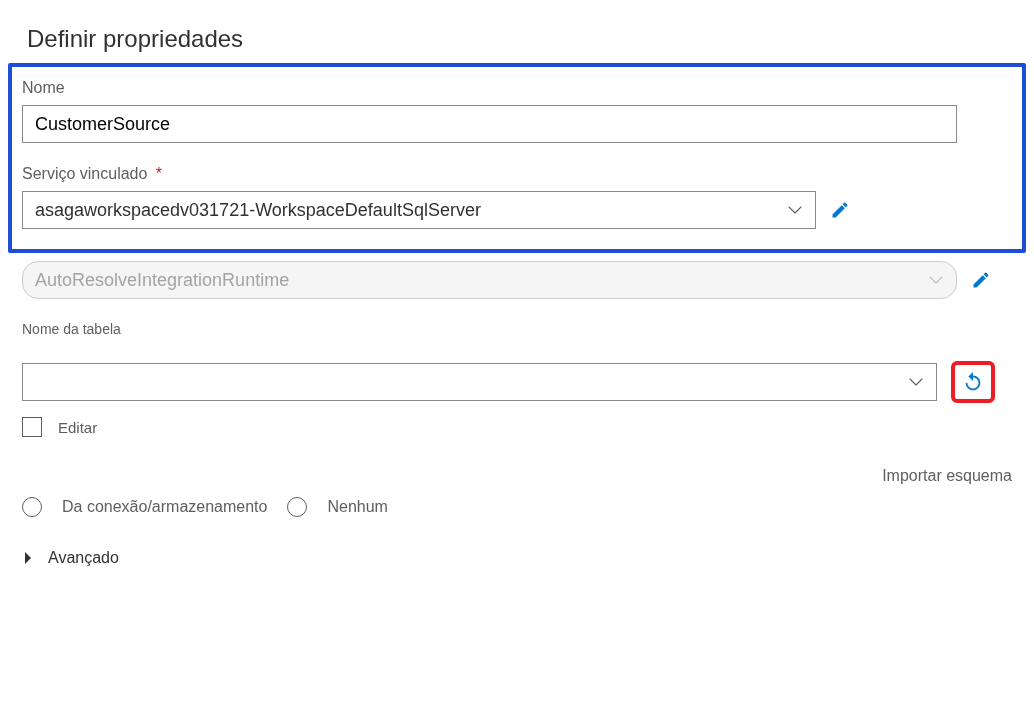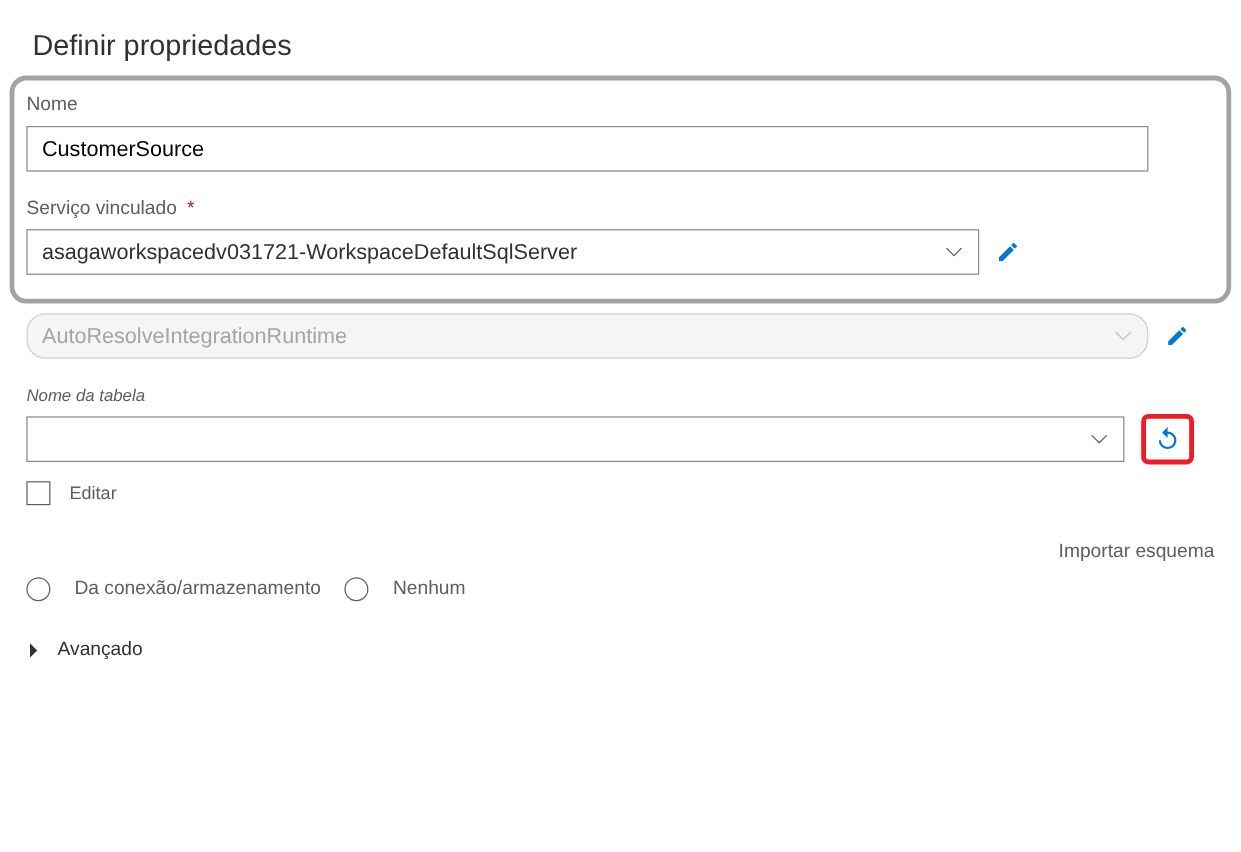--- a/index.html
+++ b/index.html
@@ -17,22 +17,22 @@
       padding: 25px 22px;
     }
     .page-title {
       font-size: 24px;
       font-weight: 400;
       color: #323130;
       margin-bottom: 28px;
       margin-left: 5px;
     }
     .highlighted-section {
-      border: 4px solid #a3a3a3;
-      border-radius: 14px;
+      border: 4px solid #1d4ed8;
+      border-radius: 2px;
       padding: 12px 10px 20px 10px;
       margin: -18px -14px 8px -14px;
       position: relative;
     }
     .section-normal {
       padding: 0 0 0 0;
       margin-top: 8px;
       margin-left: 0;
     }
     .form-group {
@@ -45,23 +45,22 @@
       display: block;
       font-size: 16px;
       color: #605e5c;
       margin-bottom: 8px;
       font-weight: 400;
     }
     .label-small {
       display: block;
       font-size: 14px;
       color: #605e5c;
-      margin-bottom: 8px;
+      margin-bottom: 24px;
       font-weight: 400;
-      font-style: italic;
     }
     .required-asterisk {
       color: #a4262c;
       margin-left: 4px;
     }
     .info-icon-wrapper {
       display: inline-block;
       vertical-align: middle;
       margin-left: 2px;
       position: relative;

